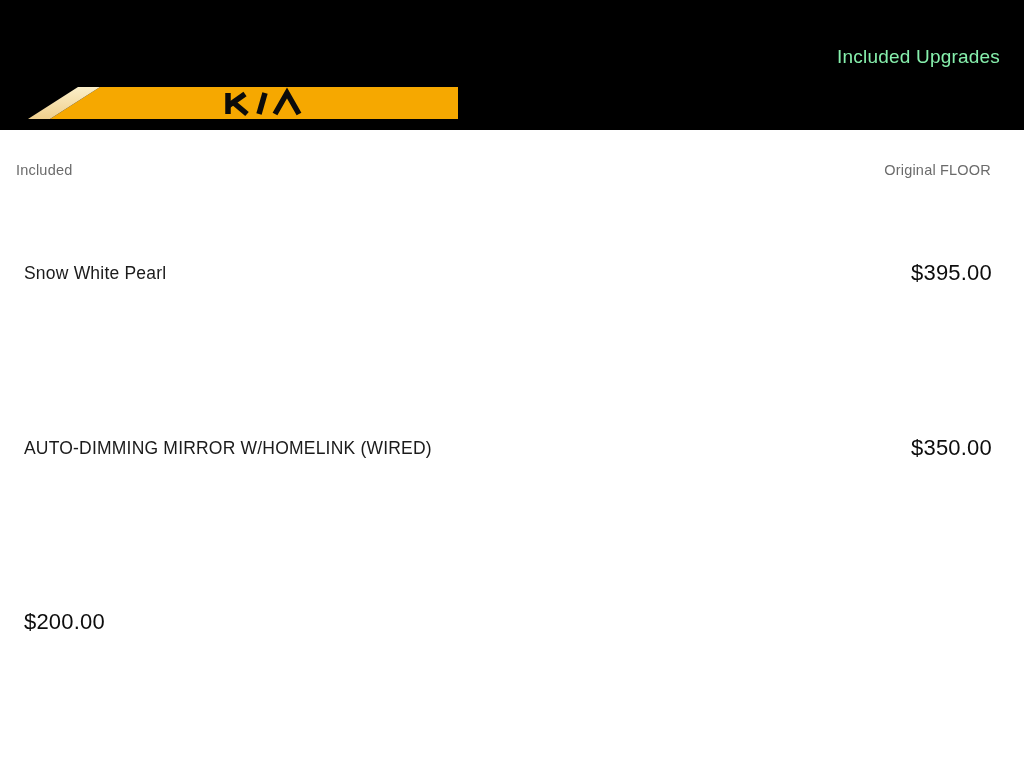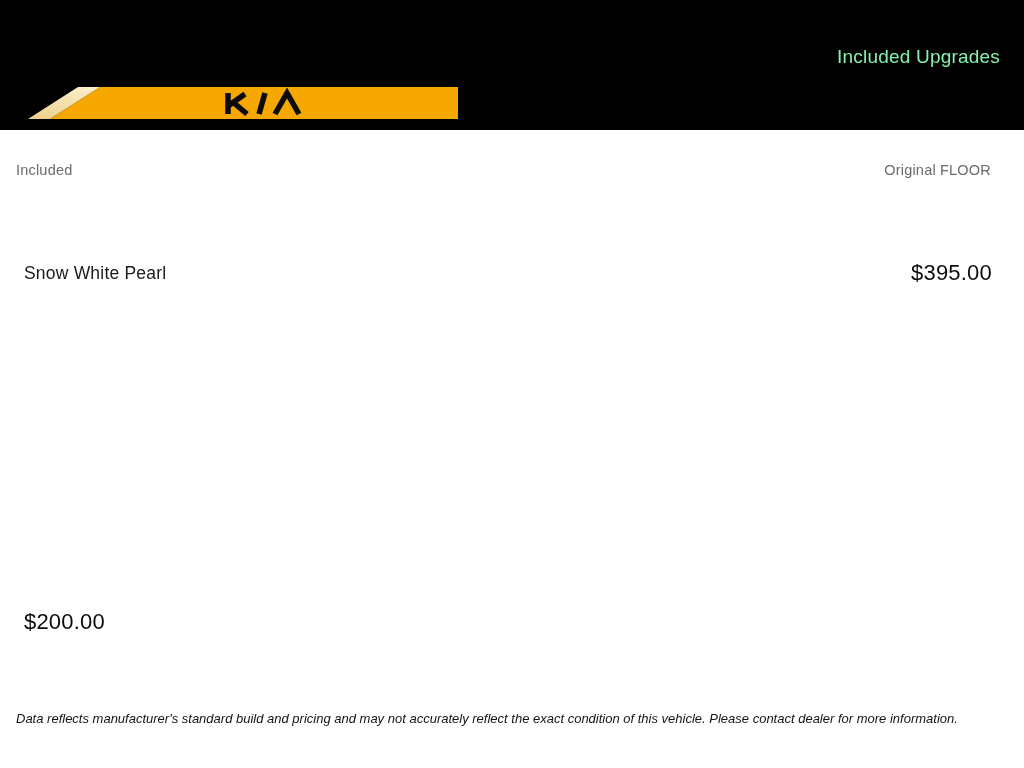--- a/index.html
+++ b/index.html
@@ -110,20 +110,23 @@
 
   <div class="col-header left">Included</div>
 
   <div class="col-header right">Original FLOOR</div>
 
   <div class="row row-1">
     <span class="row-name">Snow White Pearl</span>
     <span class="row-price">$395.00</span>
   </div>
 
+  <div class="row row-2">
+    <span class="row-name">AUTO-DIMMING MIRROR W/HOMELINK (WIRED)</span>
+    <span class="row-price">$350.00</span>
+  </div>
 
   <div class="row row-3">
     <span class="row-price">$200.00</span>
   </div>
 
-  <div class="disclaimer">Data reflects manufacturer's standard build and pricing and may not accurately reflect the exact condition of this vehicle. Please contact dealer for more information.</div>
 
 </div>
 
 </body></html>

